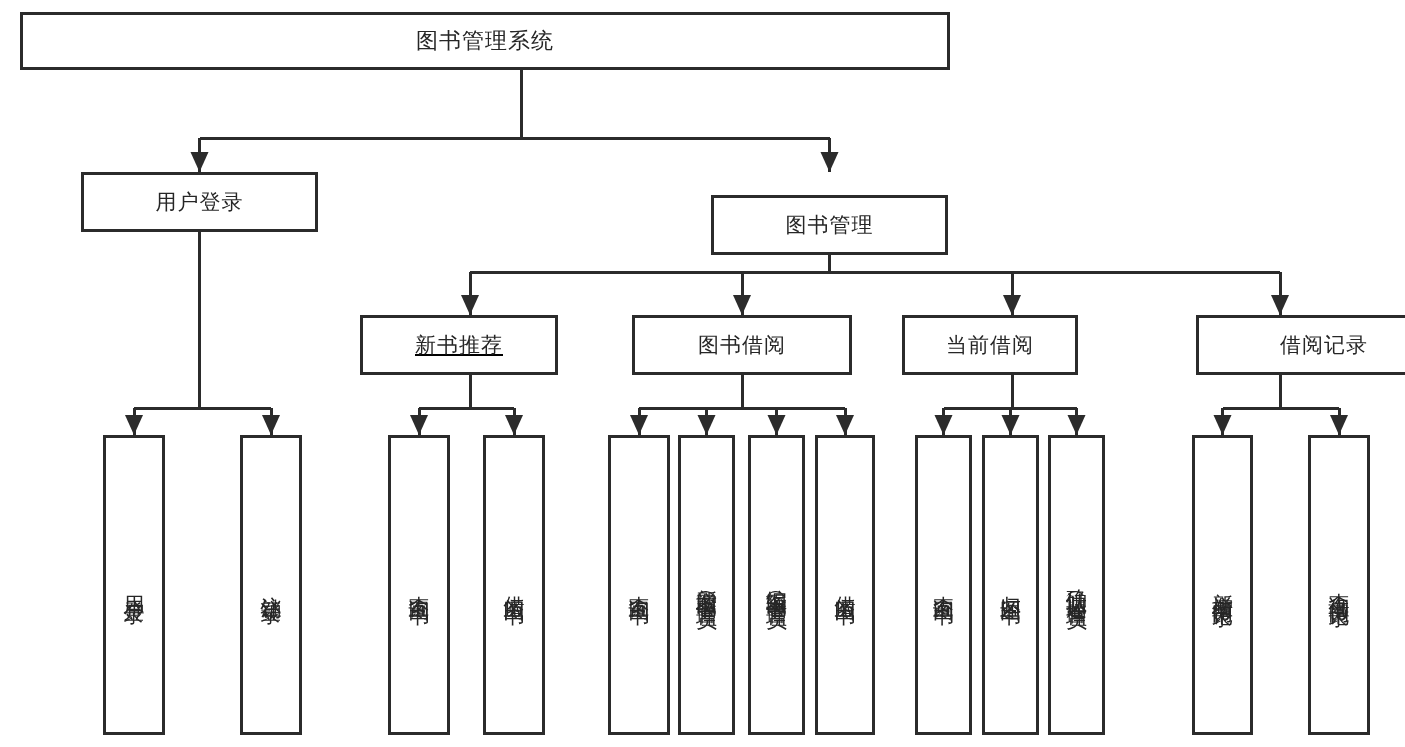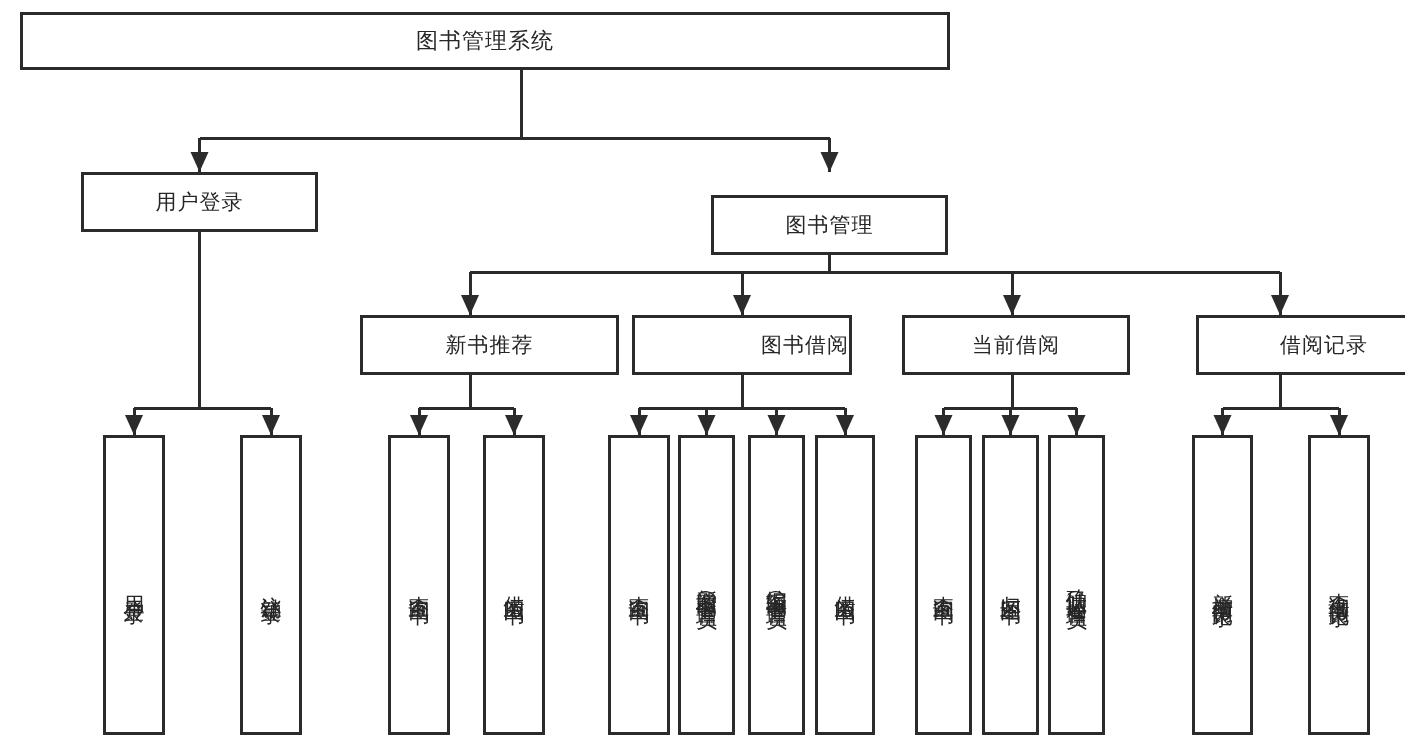--- a/index.html
+++ b/index.html
@@ -84,27 +84,27 @@
   <div id="nodes">
       <div class="node root" style="left: 20px; top: 12px; width: 930px; height: 58px;">
         <span class="lbl">图书管理系统</span>
       </div>
       <div class="node" style="left: 81px; top: 172px; width: 237px; height: 60px;">
         <span class="lbl">用户登录</span>
       </div>
       <div class="node" style="left: 711px; top: 172px; width: 237px; height: 60px; margin-top: 23px;">
         <span class="lbl">图书管理</span>
       </div>
-      <div class="node" style="left: 360px; top: 315px; width: 259px; height: 60px;">
+      <div class="node" style="left: 360px; top: 315px; width: 198px; height: 60px; text-decoration: underline;">
         <span class="lbl">新书推荐</span>
       </div>
-      <div class="node" style="left: 632px; top: 315px; width: 220px; height: 60px; justify-content: flex-end;">
+      <div class="node" style="left: 632px; top: 315px; width: 220px; height: 60px;">
         <span class="lbl">图书借阅</span>
       </div>
-      <div class="node" style="left: 902px; top: 315px; width: 228px; height: 60px;">
+      <div class="node" style="left: 902px; top: 315px; width: 176px; height: 60px;">
         <span class="lbl">当前借阅</span>
       </div>
       <div class="node" style="left: 1170px; top: 315px; width: 256px; height: 60px; margin-left: 26px;">
         <span class="lbl">借阅记录</span>
       </div>
       <div class="node vert" style="left: 103px; top: 435px; width: 62px; height: 300px;">
         <span class="lbl">用户登录</span>
       </div>
       <div class="node vert" style="left: 240px; top: 435px; width: 62px; height: 300px;">
         <span class="lbl">注销登录</span>

